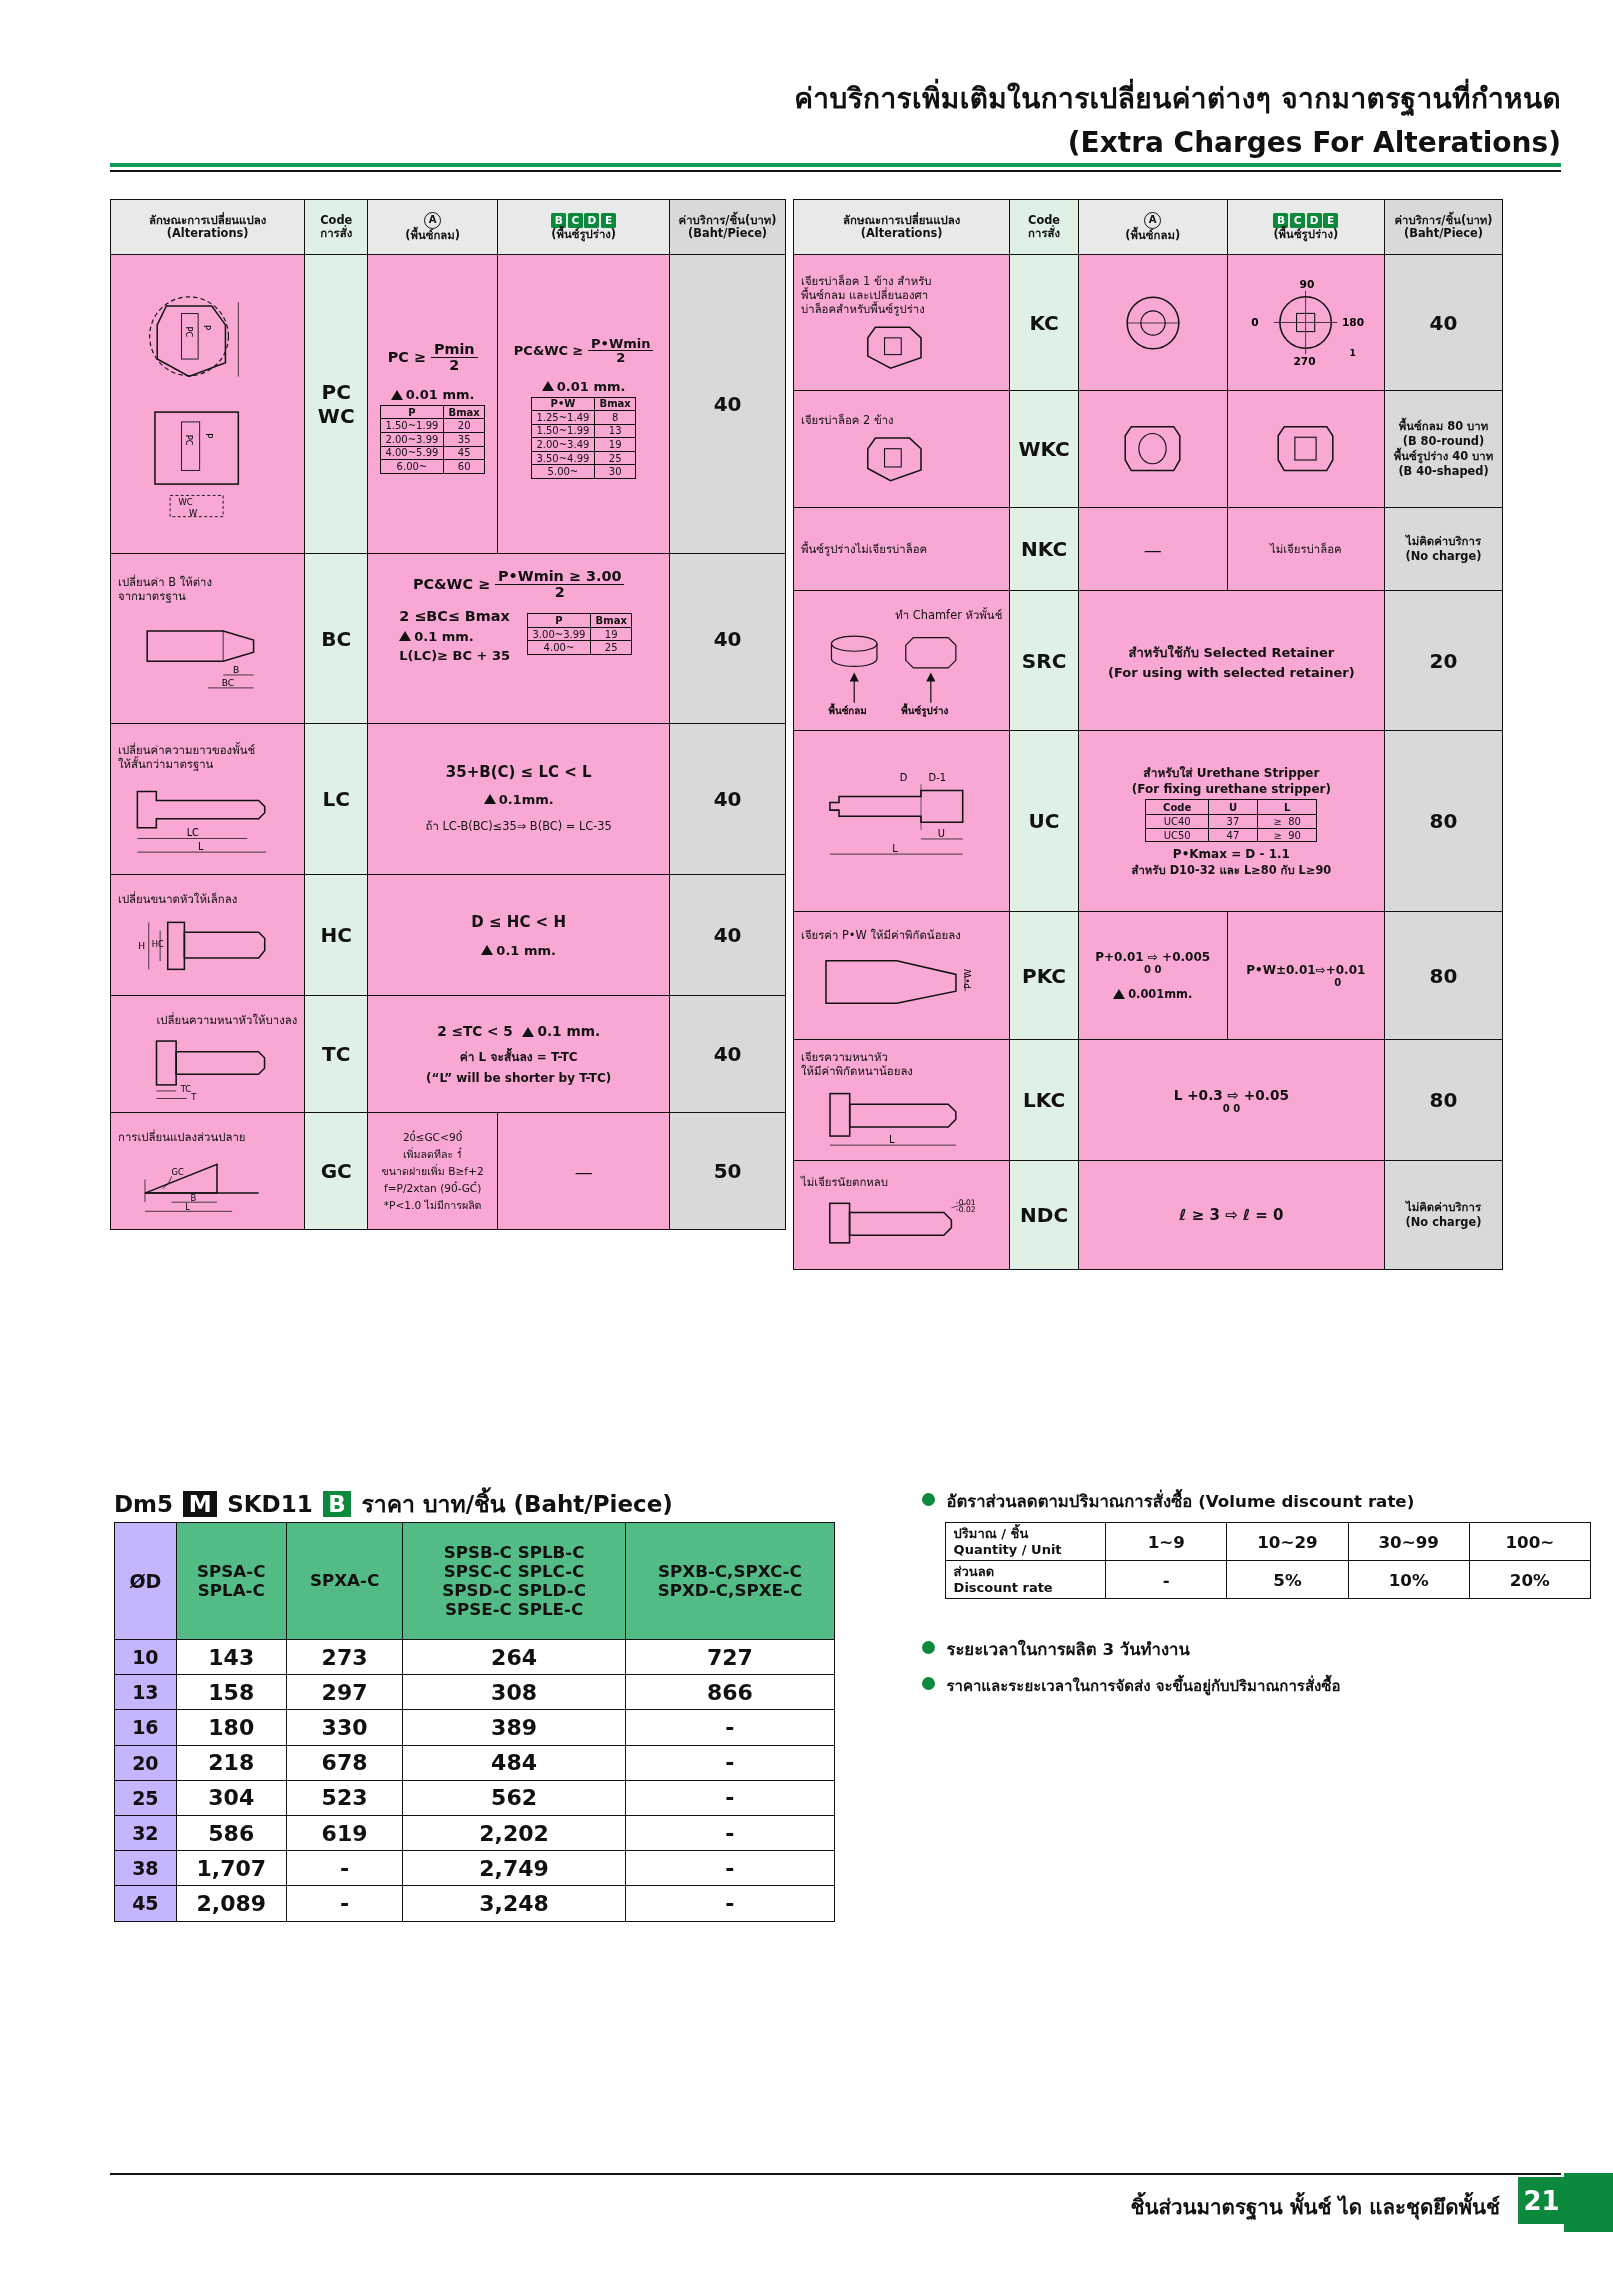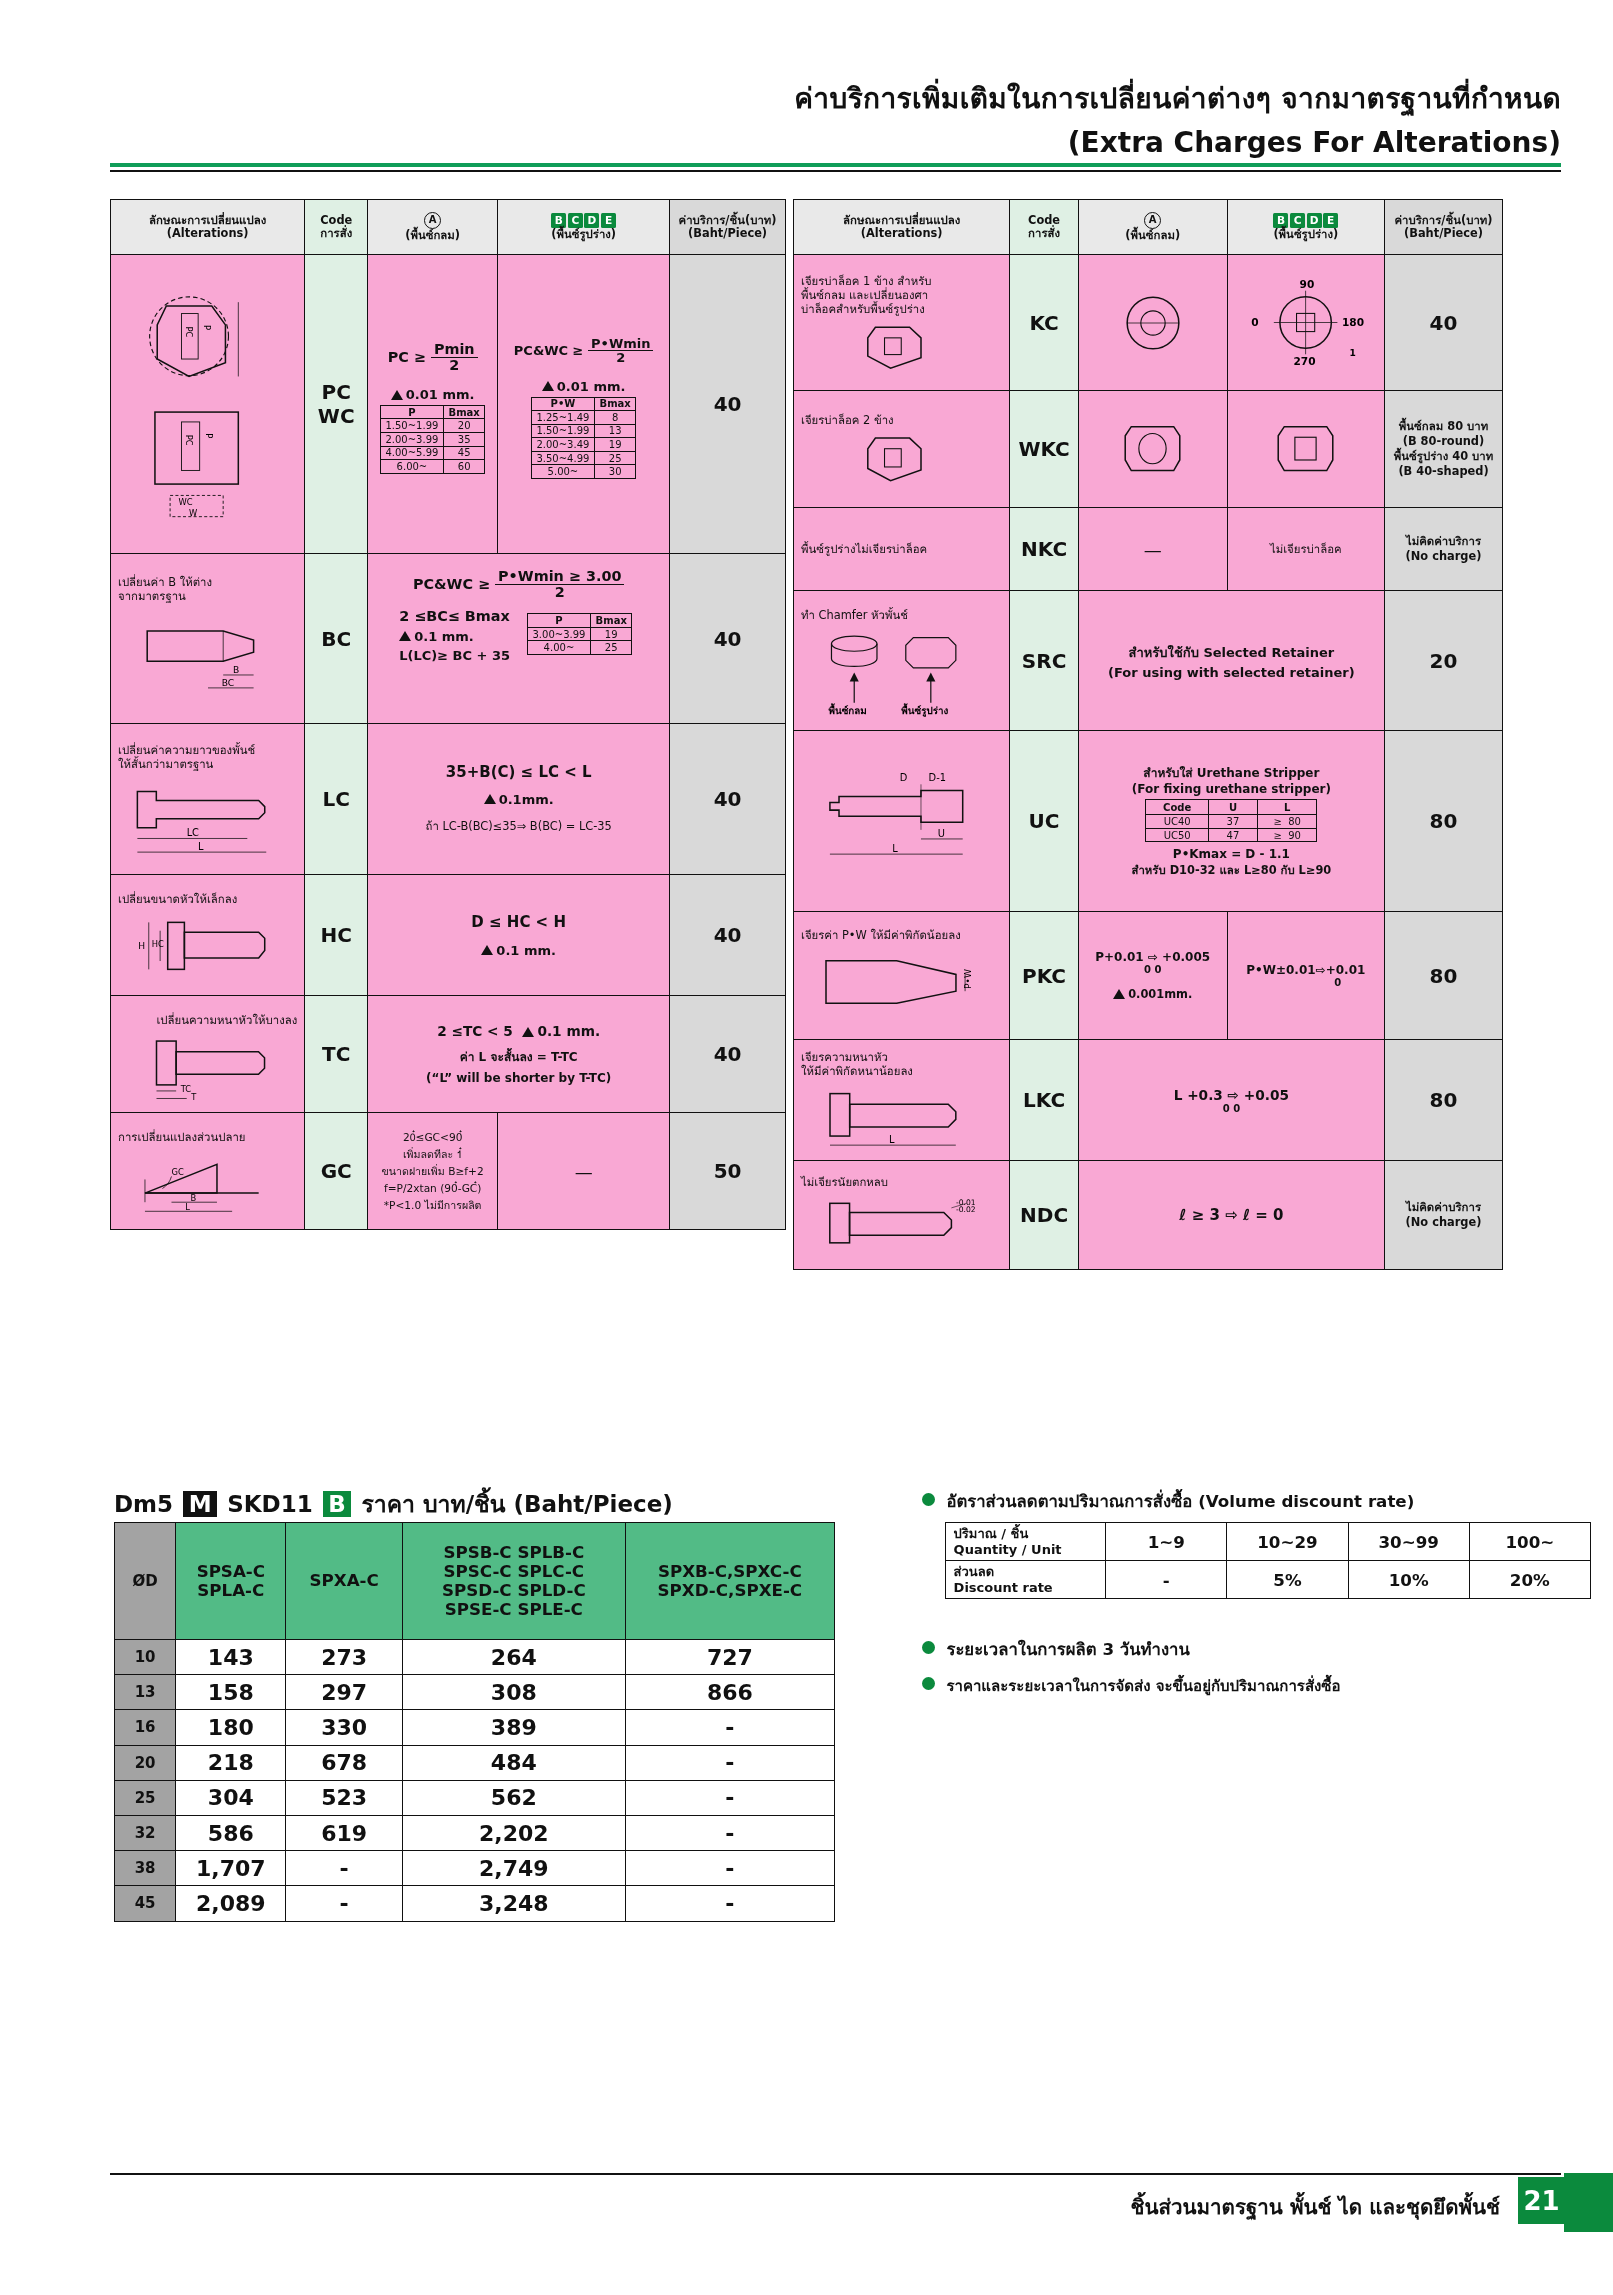--- a/index.html
+++ b/index.html
@@ -46,21 +46,21 @@
   .frac .den{display:block;padding:0 3px;}
 
   .subtbl{border-collapse:collapse;margin:3px auto 0;font-size:10px;}
   .subtbl td,.subtbl th{border:0.8px solid #111;padding:0.8px 4.6px;text-align:center;font-size:10px;}
   .subtbl th{font-weight:bold;}
   svg{display:block;margin:0 auto;}
 
   
   .pricetbl td,.pricetbl th{border:1.5px solid #111;text-align:center;}
   .pricetbl .hdg{background:#52bb86;font-weight:bold;font-size:16.7px;line-height:1.15;padding:4.6px 3px;}
-  .pricetbl .od{background:#a3a3a3;font-weight:bold;font-size:15px;}
+  .pricetbl .od{background:#c4b5fd;font-weight:bold;font-size:19px;}
   .pricetbl .val{font-size:22px;font-weight:bold;background:#fff;padding:4.6px 3px;}
 
   
   .disc td{border:1.5px solid #111;text-align:center;font-size:16.7px;font-weight:bold;padding:4.6px 10.6px;}
   .disc .lbl{text-align:left;font-size:13px;line-height:1.2;font-weight:bold;padding:3px 7.6px;}
 
   .bullet{display:inline-block;width:13px;height:13px;border-radius:50%;background:#0b8a3d;margin-right:7.6px;vertical-align:0.8px;}
   .rtitle{font-size:16.7px;font-weight:bold;}
 
   
@@ -442,21 +442,21 @@
       <td class="pic"><span style="font-size:18px;">—</span></td>
       <td class="pic thai">ไม่เจียรบ่าล็อค</td>
       <td class="price-col small">
         <div>ไม่คิดค่าบริการ</div>
         <div>(No charge)</div>
       </td>
     </tr>
 
     <tr>
       <td class="pic thai" style="height:137px;">
-        <div style="text-align:left;padding:4.6px 6px;">ทำ Chamfer หัวพั้นช์</div>
+        <div style="text-align:right;padding:4.6px 6px;">ทำ Chamfer หัวพั้นช์</div>
         <svg width="190" height="91" viewBox="0 0 250 120" style="font-size:15px">
           <ellipse cx="62" cy="22" rx="30" ry="10" fill="none" stroke="#111" stroke-width="1.6"></ellipse>
           <path d="M32 22 L32 42 A30 10 0 0 0 92 42 L92 22" fill="none" stroke="#111" stroke-width="1.6"></path>
           <path d="M140 14 L186 14 L196 24 L196 44 L186 54 L140 54 L130 44 L130 24 Z" fill="none" stroke="#111" stroke-width="1.6"></path>
           <line x1="62" y1="100" x2="62" y2="66" stroke="#111" stroke-width="1.6"></line>
           <path d="M62 60 L56 72 L68 72 Z" fill="#111"></path>
           <line x1="163" y1="100" x2="163" y2="66" stroke="#111" stroke-width="1.6"></line>
           <path d="M163 60 L157 72 L169 72 Z" fill="#111"></path>
           <text x="28" y="115" font-size="13" font-weight="bold">พื้นซ์กลม</text>
           <text x="124" y="115" font-size="13" font-weight="bold">พื้นซ์รูปร่าง</text>

